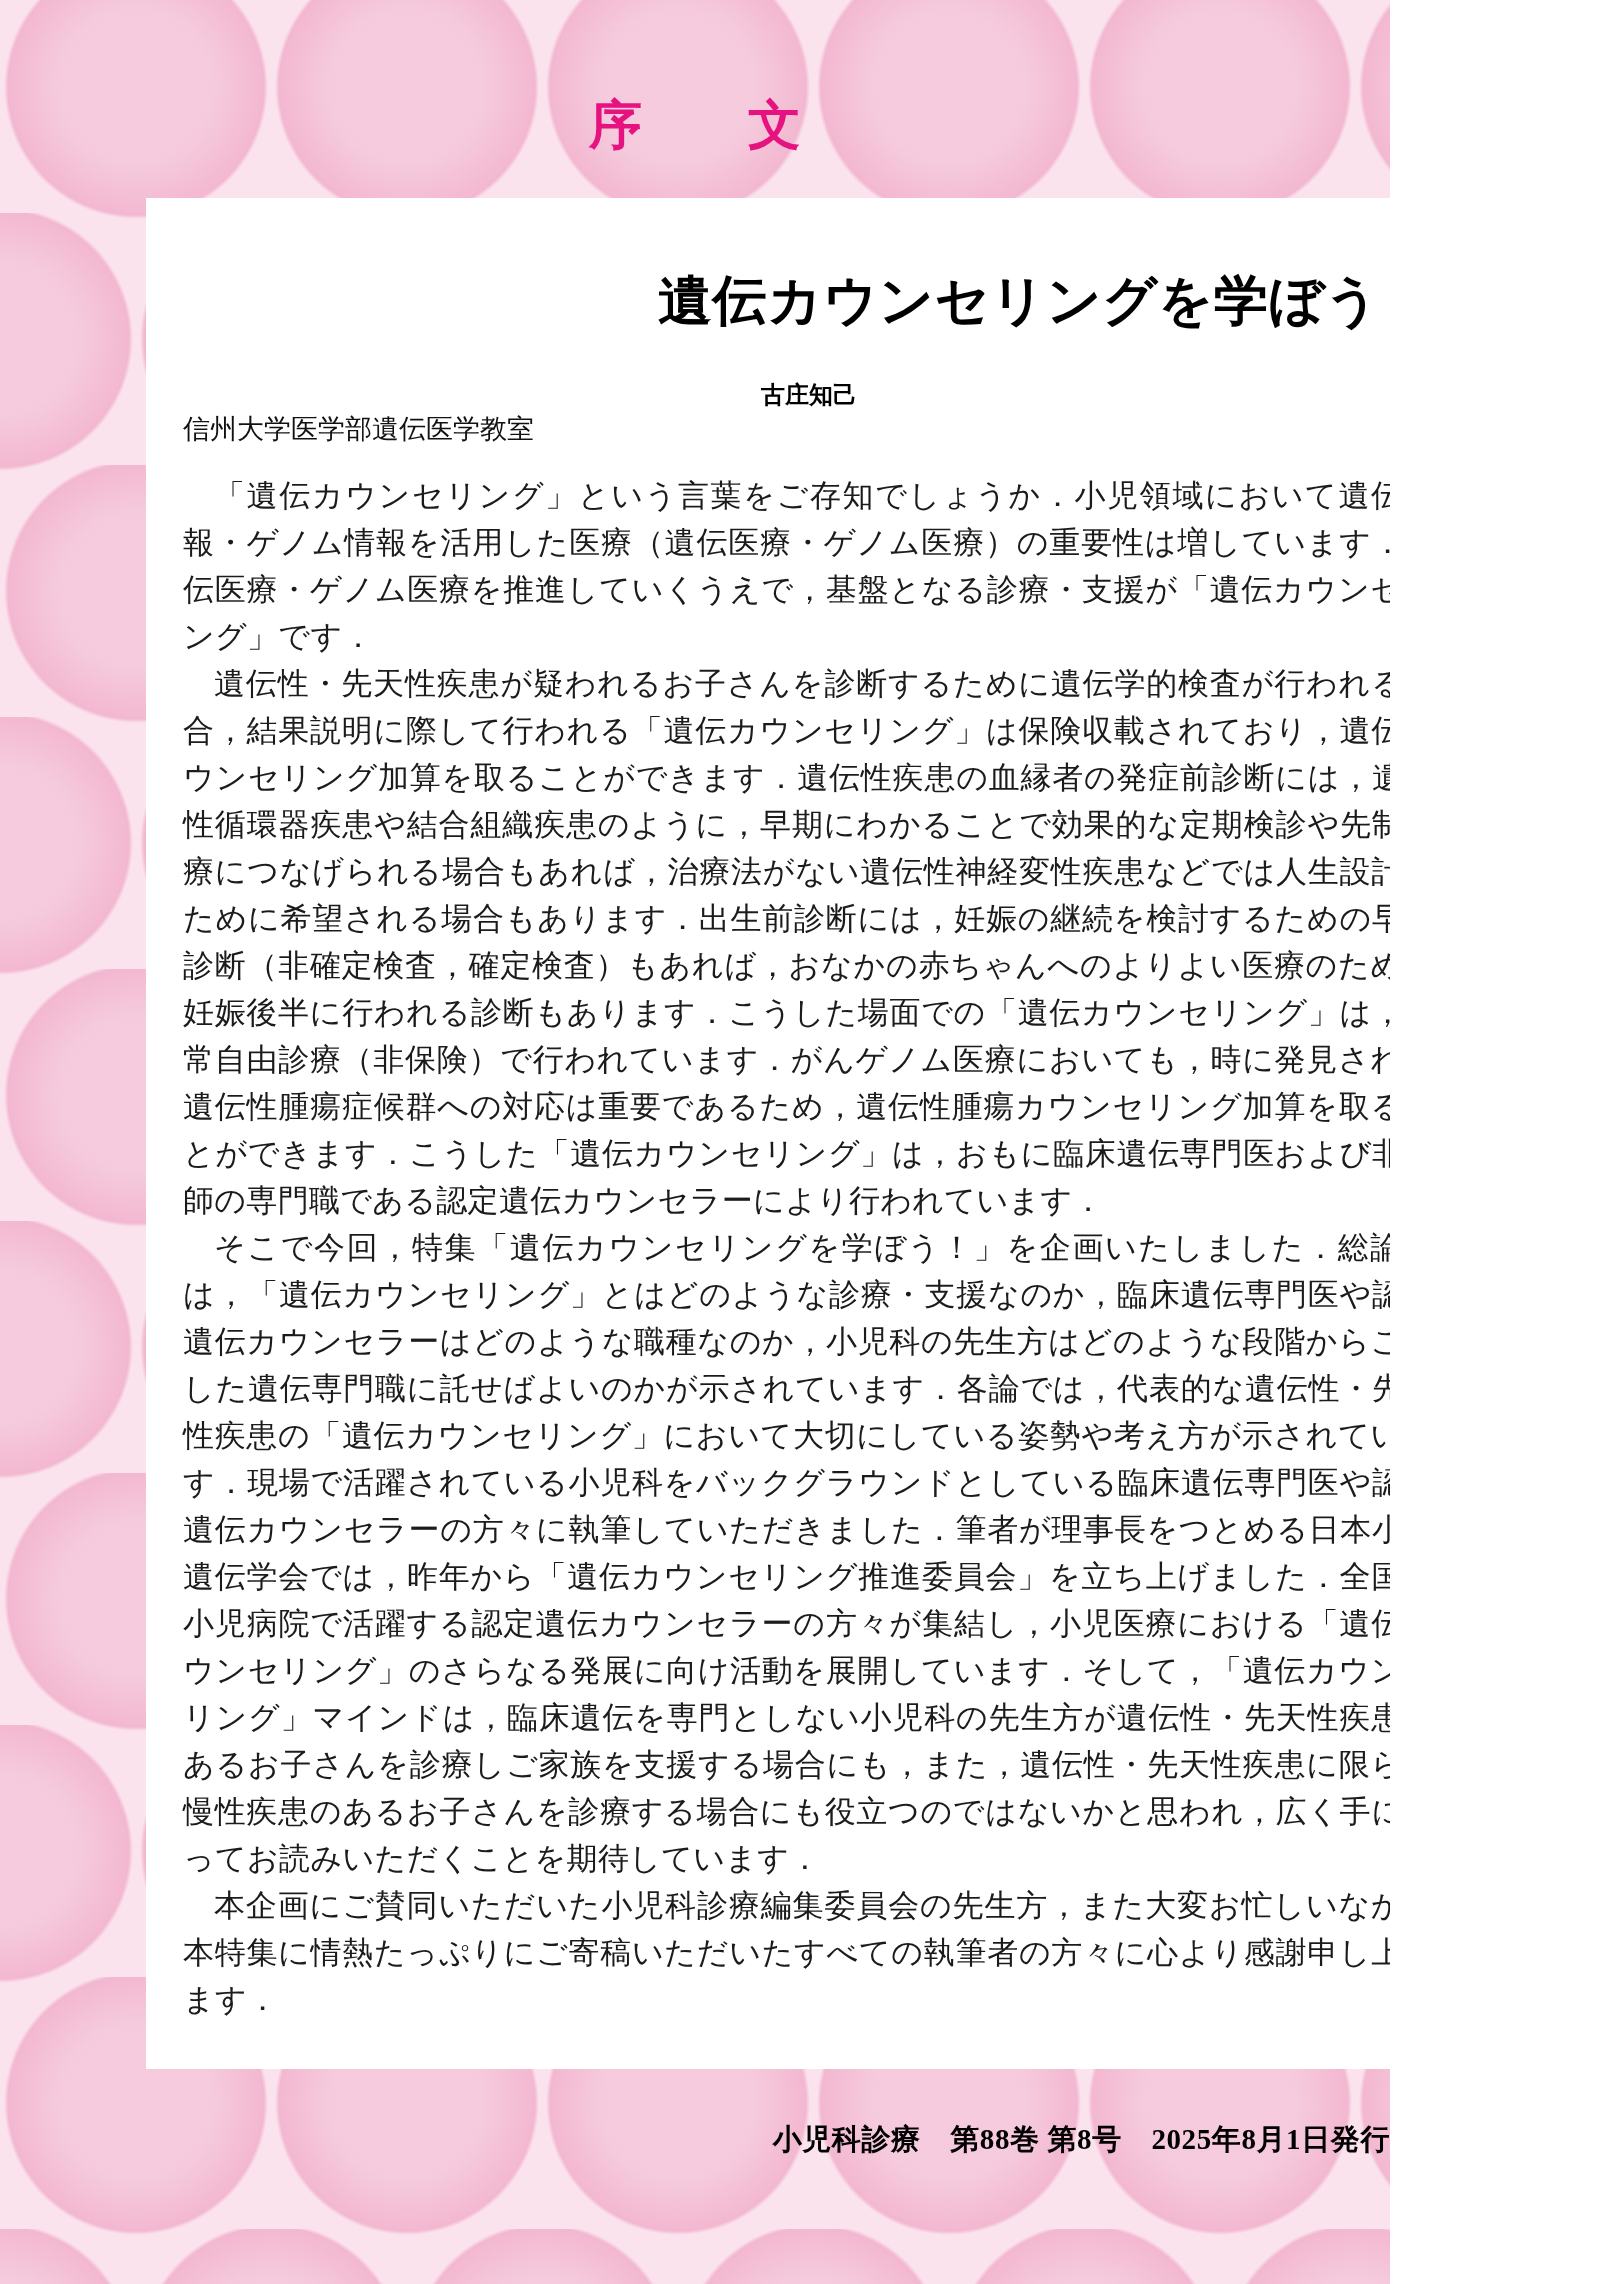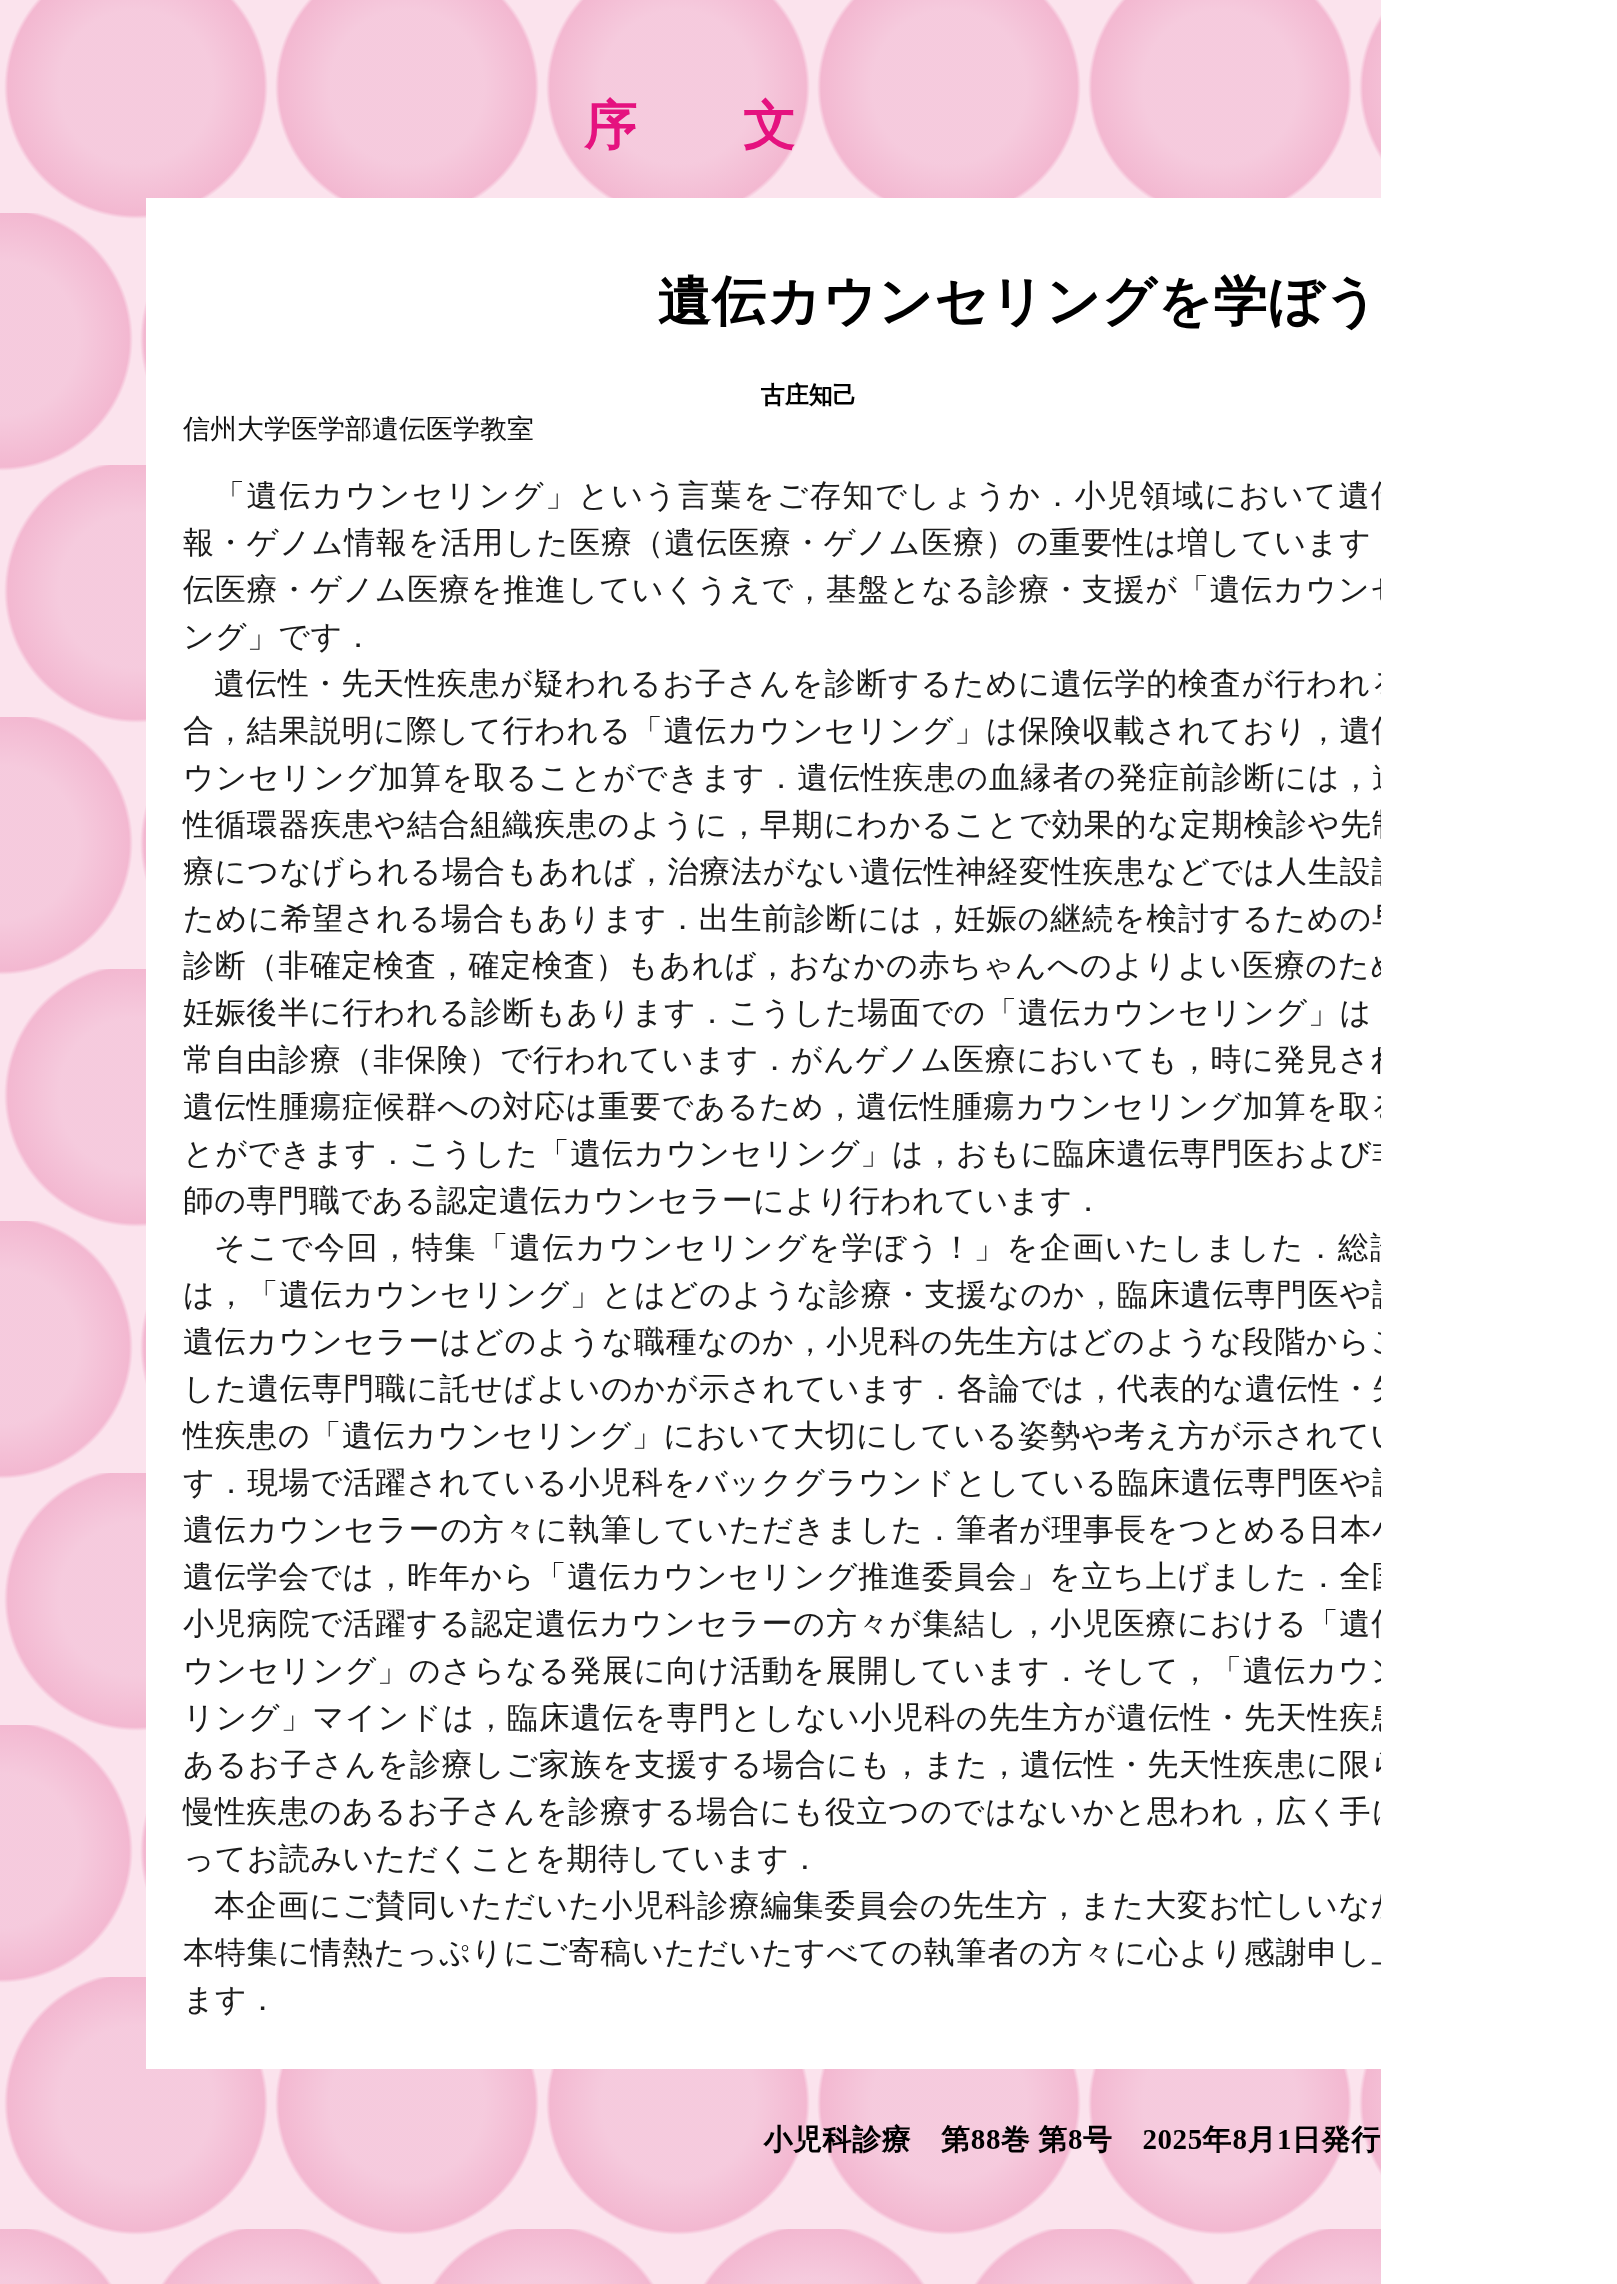--- a/index.html
+++ b/index.html
@@ -24,20 +24,21 @@
       radial-gradient(circle 136px at 136px 126px,
         rgba(245,198,219,.85) 0 77px,
         rgba(242,176,204,.85) 128px,
         rgba(242,176,204,0) 132px),
       radial-gradient(circle 136px at 136px 126px,
         rgba(245,198,219,.85) 0 77px,
         rgba(242,176,204,.85) 128px,
         rgba(242,176,204,0) 132px);
     background-size:271px 504px,271px 504px;
     background-position:0px -39px,136px 213px;
+    padding-left:9px;
   }
   .section-title{
     position:absolute;
     top:96px;left:0;width:100%;
     margin:0;
     text-align:center;
     font-family:"Liberation Sans","DejaVu Sans",sans-serif;
     font-size:53px;
     font-weight:700;
     line-height:1.1;

